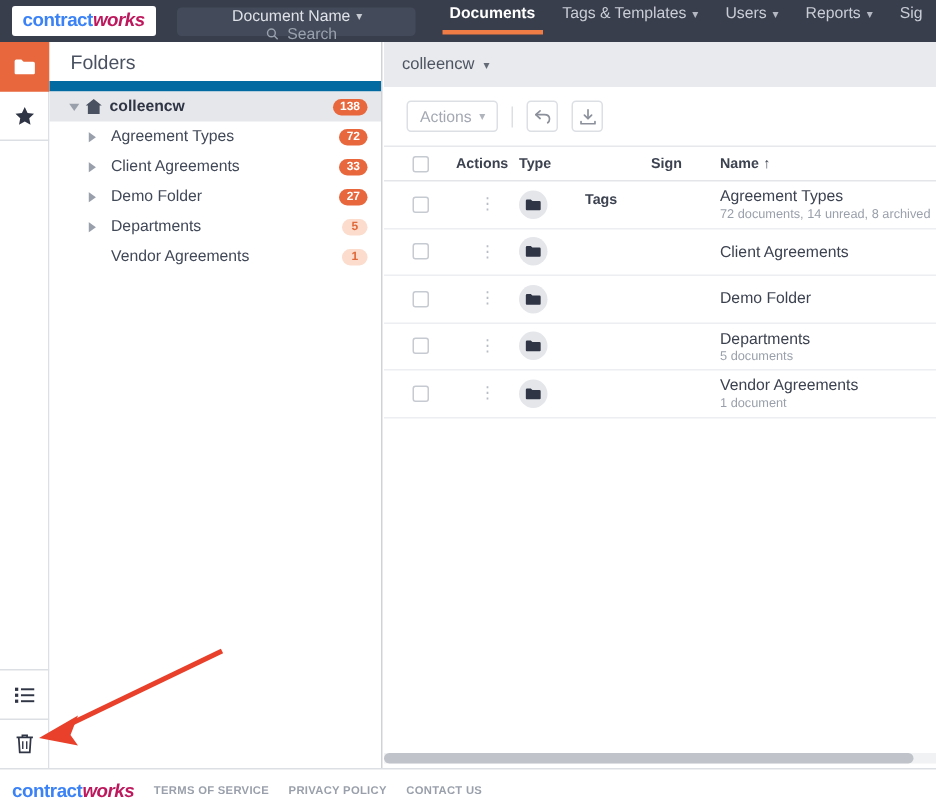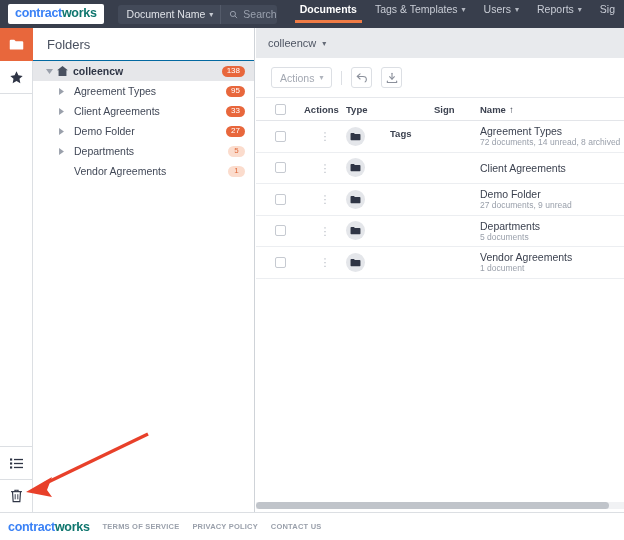--- a/index.html
+++ b/index.html
@@ -14,26 +14,26 @@
   .topnav {
     position: absolute; top: 0; left: 0; width: 624px; height: 28px;
     background: #383e4c; display: flex; align-items: center;
   }
   .logo-box {
     margin-left: 8px; background: #fff; border-radius: 2px;
     padding: 3px 7px 4px 7px; font-size: 12.5px; font-weight: 700;
     letter-spacing: -0.3px; line-height: 1;
   }
   .logo-a { color: #3b82f6; }
-  .logo-b { color: #0f766e; }
+  .logo-b { color: #be185d; font-style: italic; }
 
   .searchwrap {
     margin-left: 14px; height: 19px; background: #434a59;
     border-radius: 3px; display: flex; align-items: center;
-    width: 248px; font-size: 10.5px;
+    width: 248px; font-size: 10.5px; flex-direction: column;
   }
   .search-sel {
     color: #dfe2e8; padding: 0 7px 0 9px; white-space: nowrap;
     display: flex; align-items: center; gap: 4px;
   }
   .search-div { width: 1px; height: 19px; background: #545b6a; }
   .search-input-area {
     display: flex; align-items: center; gap: 5px; padding-left: 8px;
     color: #9aa1ae; flex: 1;
   }
@@ -65,31 +65,31 @@
   .rail-bottom { position: absolute; bottom: 0; left: 0; width: 33px; }
   .rail-bottom .rail-btn { border-bottom: none; border-top: 1px solid #dcdfe3; }
 
   
   .folders {
     position: absolute; top: 28px; left: 33px; width: 222px; bottom: 28px;
     background: #ffffff; border-right: 1px solid #cfd3d8;
   }
   .folders-title {
     height: 33px; display: flex; align-items: center; padding-left: 14px;
-    font-size: 13px; color: #4a5160; border-bottom: 1px solid #0369a1;
+    font-size: 13px; color: #4a5160; border-bottom: 7px solid #0369a1;
   }
   .frow {
     height: 20px; display: flex; align-items: center; font-size: 10.5px;
     color: #414857; padding-right: 9px;
   }
   .frow.root { background: #e6e7ea; font-weight: 700; color: #2f3545; }
   .frow .tw { width: 13px; display: flex; justify-content: center; align-items: center; }
   .flabel { flex: 1; white-space: nowrap; }
   .badge {
-    font-size: 8px; font-weight: 400; color: #ffffff; background: #e8673c;
+    font-size: 8px; font-weight: 700; color: #ffffff; background: #e8673c;
     border-radius: 7px; padding: 1.5px 5px 1.5px 5px; line-height: 1;
     min-width: 17px; text-align: center;
   }
   .badge.pale { background: #fbdccd; color: #e06a3b; }
 
   
   .main { position: absolute; top: 28px; left: 256px; right: 0; bottom: 28px; background: #fff; }
   .crumbbar {
     height: 30px; background: #e8eaed; display: flex; align-items: center;
     padding-left: 12px; font-size: 11px; color: #4d5462; gap: 6px;
@@ -265,21 +265,21 @@
       <span class="badge">138</span>
     </div>
 
     <div class="frow" style="padding-left:22px">
       <span class="tw">
         <svg width="5" height="7" viewBox="0 0 7 10">
             <path d="M0 0v10l7-5z" fill="#9aa0ab"></path>
           </svg>
       </span>
       <span class="flabel" style="padding-left:6px">Agreement Types</span>
-      <span class="badge">95</span>
+      <span class="badge">72</span>
     </div>
 
     <div class="frow" style="padding-left:22px">
       <span class="tw">
         <svg width="5" height="7" viewBox="0 0 7 10">
             <path d="M0 0v10l7-5z" fill="#9aa0ab"></path>
           </svg>
       </span>
       <span class="flabel" style="padding-left:6px">Client Agreements</span>
       <span class="badge">33</span>
@@ -409,21 +409,20 @@
         <span class="folder-chip">
           <svg width="11" height="9" viewBox="0 0 20 16">
               <path d="M1 3a1.5 1.5 0 011.5-1.5H7l2 2h8.5A1.5 1.5 0 0119 5v8.5a1.2 1.2 0 01-1.2 1.2H2.2A1.2 1.2 0 011 13.5z" fill="#2f3545"></path>
             </svg>
         </span>
       </div>
       <div class="c-tag"></div>
       <div class="c-sgn"></div>
       <div class="namecell">
         <div class="nm-title">Demo Folder</div>
-        <div class="nm-sub">27 documents, 9 unread</div>
       </div>
     </div>
 
     <div class="trow">
       <div class="c-chk">
           <span class="cb"></span>
         </div>
       <div class="kebab">
           <span>⋮</span>
         </div>

